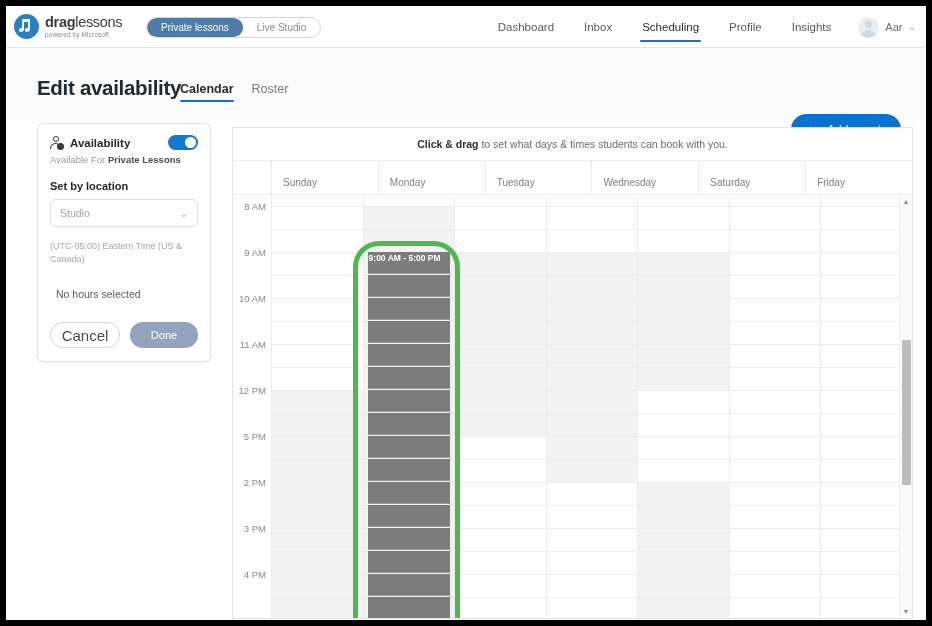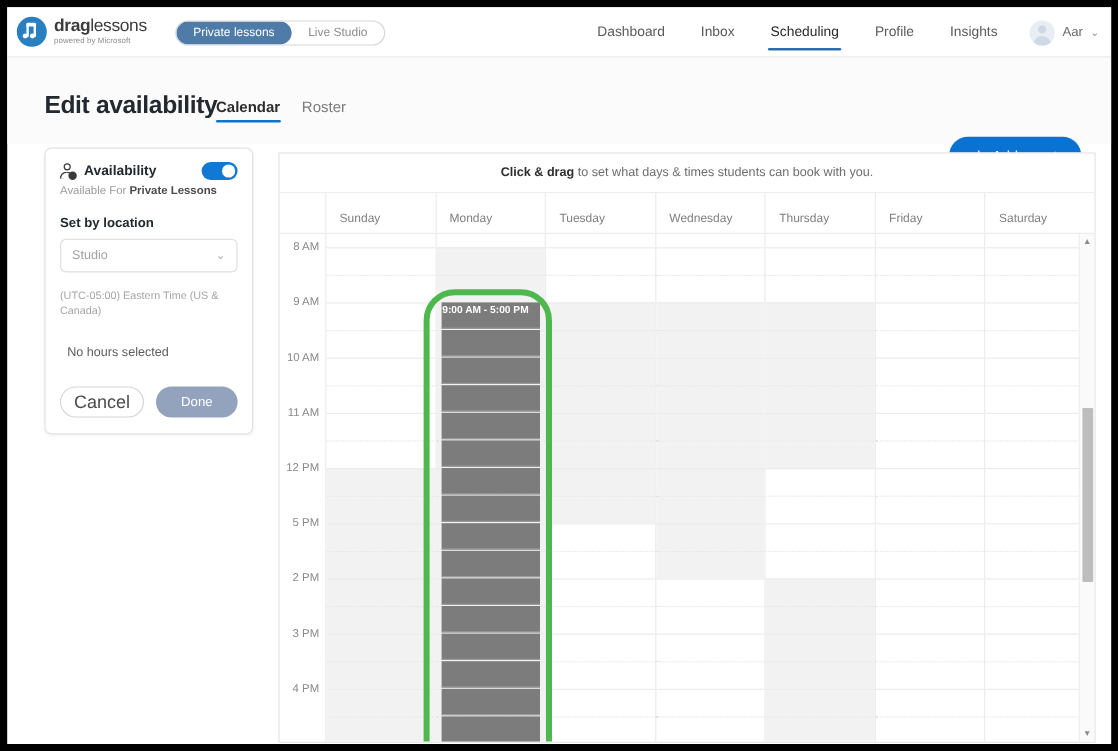--- a/index.html
+++ b/index.html
@@ -308,23 +308,22 @@
     <div id="cal-banner">
       <span><b>Click &amp; drag</b><span> to set what days &amp; times students can book with you.</span></span>
     </div>
 
     <div id="cal-head">
       <div class="gutter"></div>
       <div class="dh">Sunday</div>
       <div class="dh">Monday</div>
       <div class="dh">Tuesday</div>
       <div class="dh">Wednesday</div>
-      <div class="dh">Thursday</div>
+      <div class="dh">Saturday</div>
       <div class="dh">Friday</div>
-      <div class="dh">Saturday</div>
     </div>
 
     <div id="cal-body">
       <div id="time-gutter">
           <div class="tl" style="top: 11px;">8 AM</div>
           <div class="tl" style="top: 57px;">9 AM</div>
           <div class="tl" style="top: 103px;">10 AM</div>
           <div class="tl" style="top: 149px;">11 AM</div>
           <div class="tl" style="top: 195px;">12 PM</div>
           <div class="tl" style="top: 241px;">5 PM</div>

